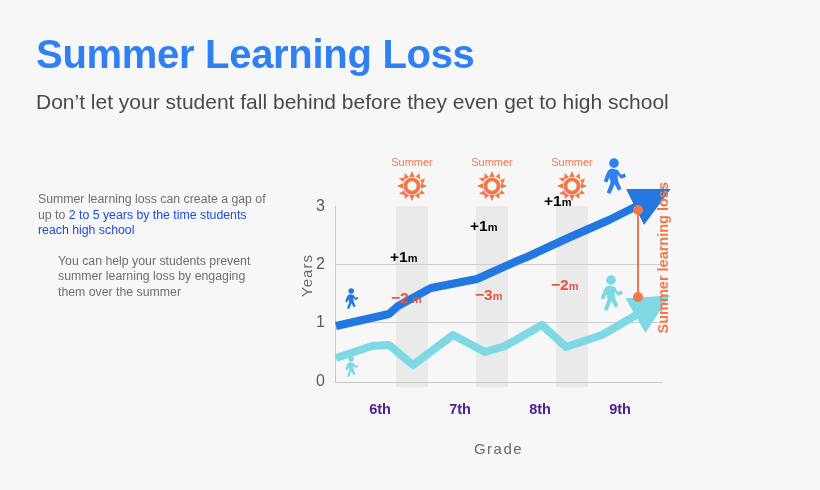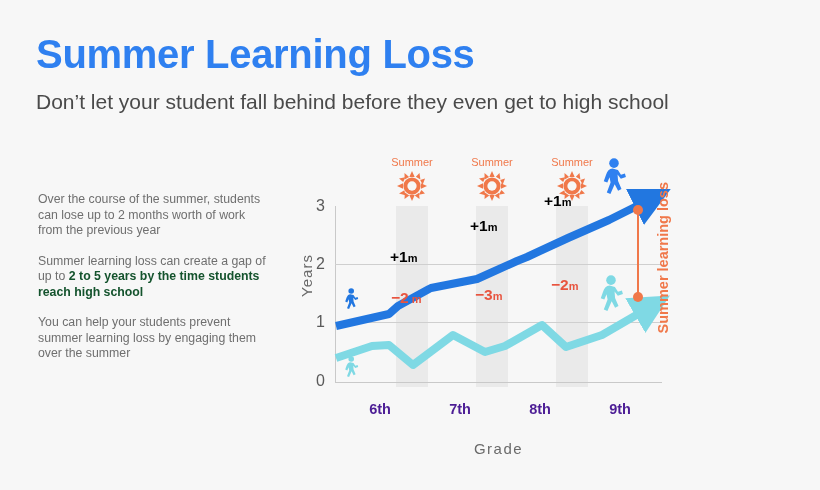--- a/index.html
+++ b/index.html
@@ -26,22 +26,22 @@
 
   
   #copy {
     position:absolute; left:38px; top:192px;
     width:230px;
   }
   .para {
     font-size:12.3px; line-height:15.5px;
     color:#6f6f6f; margin-bottom:15px;
   }
-  .para:last-child { margin-bottom:0; }
-  .para b { color:#14532d; font-weight:bold; }
+  .para:last-child { margin-bottom:0;margin-left:20px; }
+  .para b { color:#1d4ed8; font-weight:normal; }
 
   
   #chart { position:absolute; left:285px; top:145px; width:420px; height:320px; }
 
   .summer-band {
     position:absolute; top:61px; width:32px; height:181px;
     background:#e8e8e8; opacity:.85;
   }
   .summer-label {
     position:absolute; top:11px; width:90px; margin-left:-45px;
@@ -91,21 +91,20 @@
 </style>
 </head>
 <body>
 
 <div id="page">
 
   <div id="title">Summer Learning Loss</div>
   <div id="subtitle">Don’t let your student fall behind before they even get to high school</div>
 
   <div id="copy">
-    <div class="para">Over the course of the summer, students can lose up to 2 months worth of work from the previous year</div>
     <div class="para"><span>Summer learning loss can create a gap of up to </span><b>2 to 5 years by the time students reach high school</b></div>
     <div class="para">You can help your students prevent summer learning loss by engaging them over the summer</div>
   </div>
 
   <div id="chart">
 
     <div class="summer-band" style="left:111px"></div>
     <div class="summer-band" style="left:191px"></div>
     <div class="summer-band" style="left:271px"></div>
 

